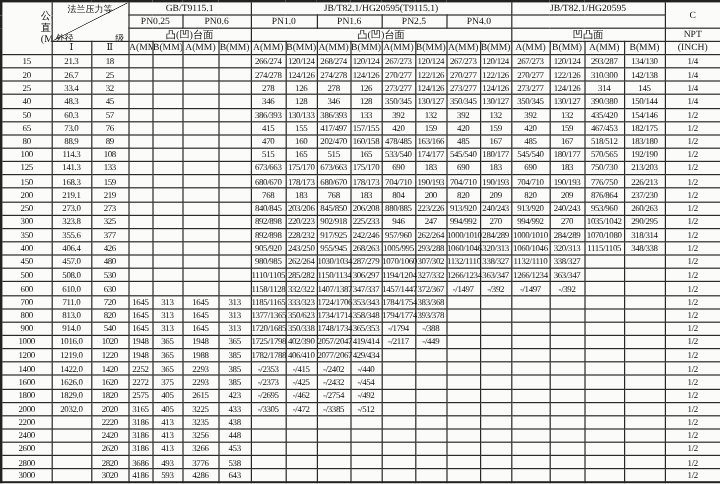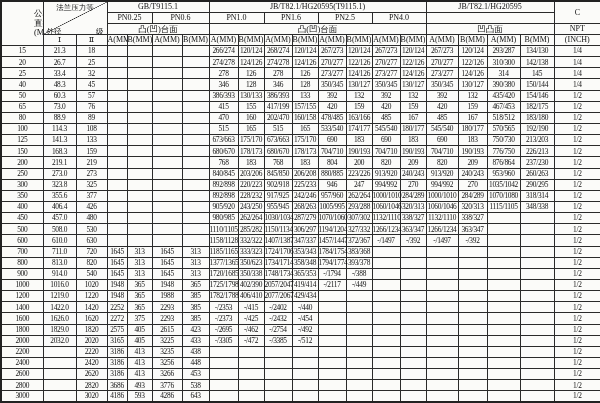--- a/index.html
+++ b/index.html
@@ -222,21 +222,21 @@
         <tr>
           <td>65</td>
           <td>73.0</td>
           <td>76</td>
           <td></td>
           <td></td>
           <td></td>
           <td></td>
           <td>415</td>
           <td>155</td>
-          <td>417/199</td>
+          <td>417/497</td>
           <td>157/155</td>
           <td>420</td>
           <td>159</td>
           <td>420</td>
           <td>159</td>
           <td>420</td>
           <td>159</td>
           <td>467/453</td>
           <td>182/175</td>
           <td>1/2</td>

